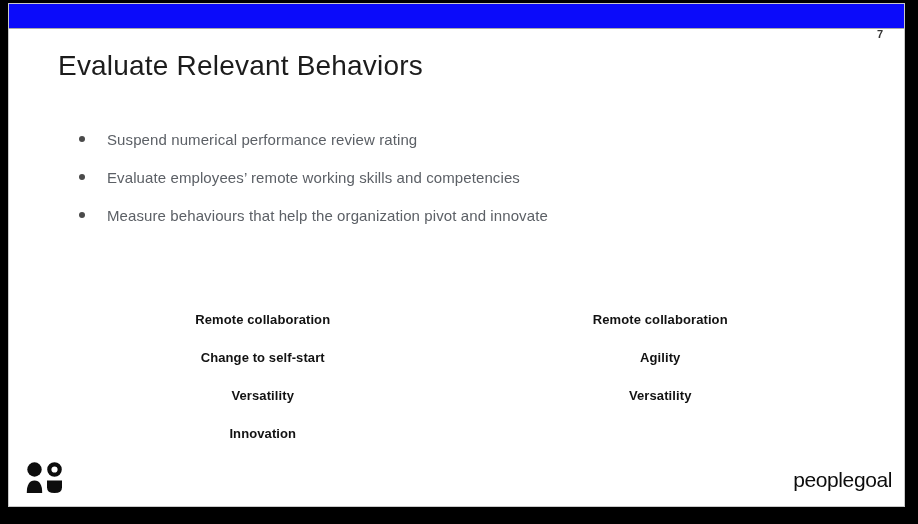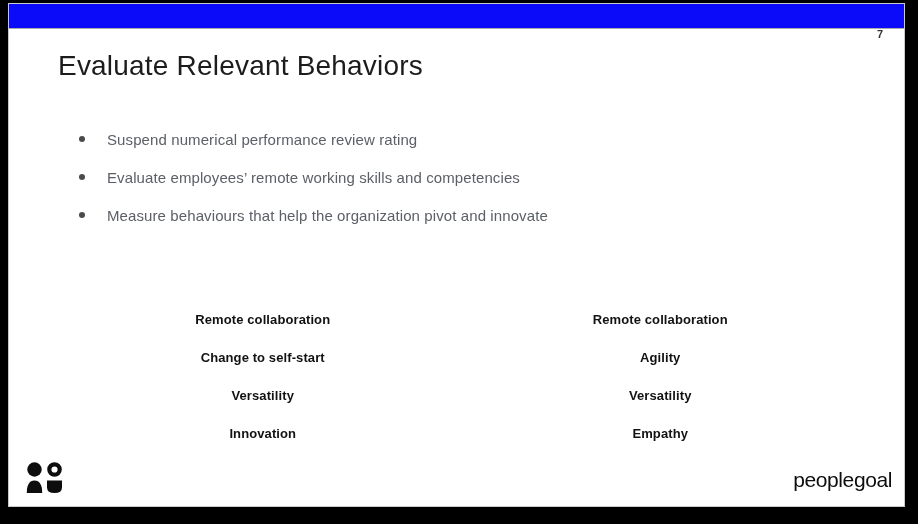--- a/index.html
+++ b/index.html
@@ -123,21 +123,20 @@
     </ul>
 
     <div class="behavior-grid">
       <div class="cell">Remote collaboration</div>
       <div class="cell">Remote collaboration</div>
       <div class="cell">Change to self-start</div>
       <div class="cell">Agility</div>
       <div class="cell">Versatility</div>
       <div class="cell">Versatility</div>
       <div class="cell">Innovation</div>
-      <div class="cell">Empathy</div>
     </div>
 
     <svg class="footer-logo" viewBox="0 0 38 33" xmlns="http://www.w3.org/2000/svg">
       <circle cx="8.5" cy="7.5" r="7.2" fill="#0d0d0d"></circle>
       <path d="M0.8,31 Q0.8,18.5 8.5,18.5 Q16.2,18.5 16.2,31 Z" fill="#0d0d0d"></path>
       <circle cx="28.5" cy="7.5" r="5.2" fill="none" stroke="#0d0d0d" stroke-width="4.2"></circle>
       <path d="M21,18.5 H36 V25.5 Q36,31 28.5,31 Q21,31 21,25.5 Z" fill="#0d0d0d"></path>
     </svg>
 
     <div class="brand"><span class="bold">people</span><span class="light">goal</span></div>

